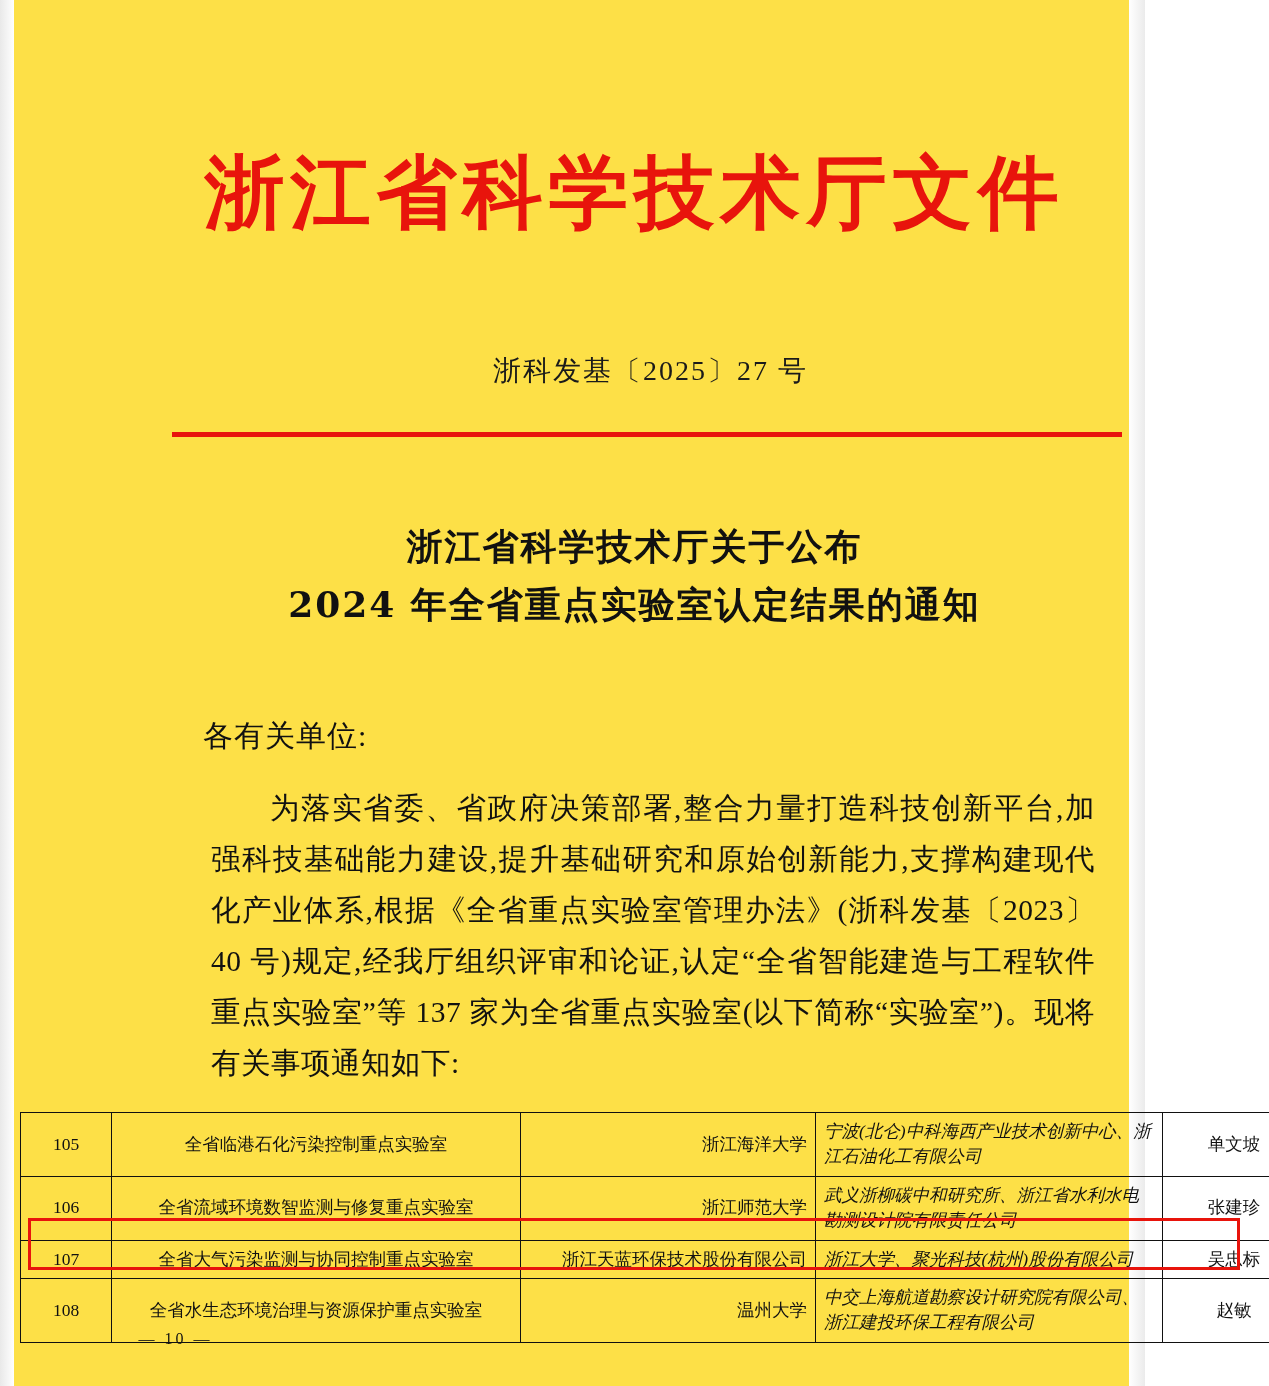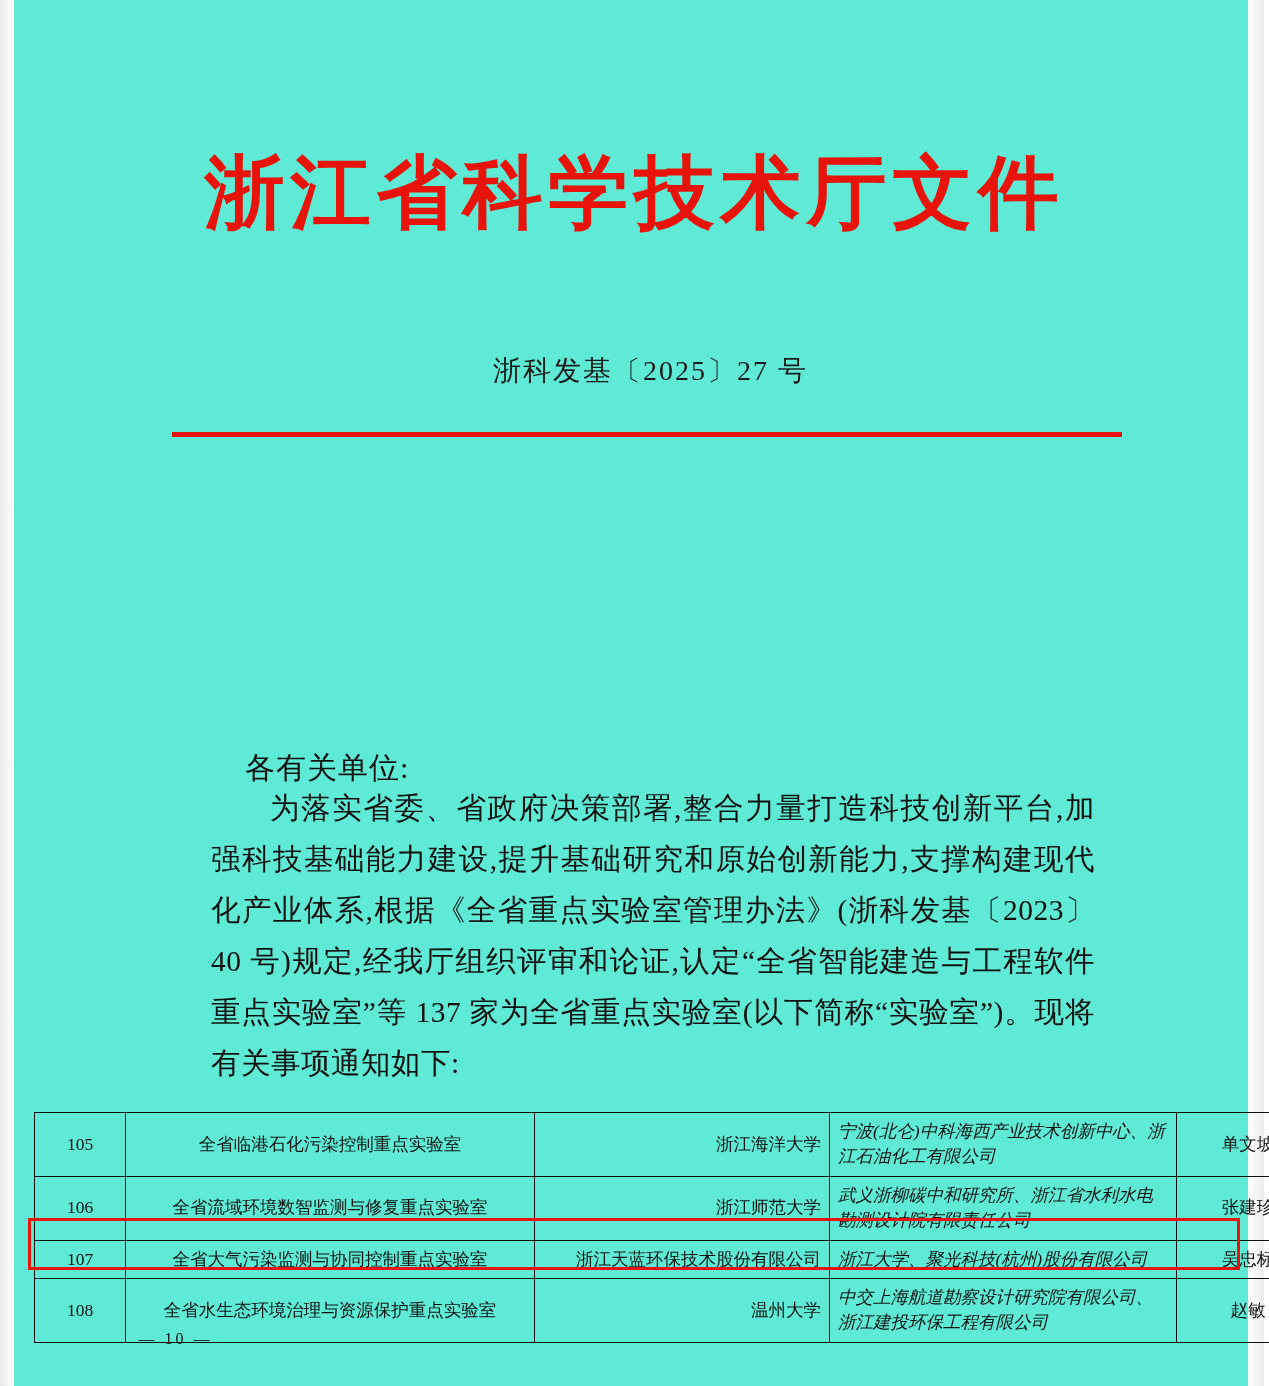--- a/index.html
+++ b/index.html
@@ -11,23 +11,23 @@
     width: 1269px;
     height: 1386px;
     font-family: "Liberation Serif", "DejaVu Serif", serif;
     color: #111;
     position: relative;
     overflow: hidden;
   }
   .page {
     position: absolute;
     left: 0; top: 0;
-    width: 1264px;
+    width: 1145px;
     height: 1386px;
-    background: #5eead4;
+    background: #fde047;
   }
   
   .scan-edge-left {
     position: absolute;
     left: 0; top: 0;
     width: 14px; height: 1386px;
     background: linear-gradient(to right, #e9e9e9, #ffffff);
   }
   .scan-edge-right {
     position: absolute;
@@ -74,43 +74,42 @@
     font-weight: bold;
     font-size: 36px;
     line-height: 1.6;
     letter-spacing: 2px;
     color: #111;
   }
   .notice-title div { white-space: nowrap; }
   .salutation {
     position: absolute;
     left: 203px;
-    top: 748px;
+    top: 716px;
     font-size: 30px;
     letter-spacing: 1px;
-    margin-left: 42px;
   }
   .body-text {
     position: absolute;
     left: 203px;
     top: 775px;
     width: 900px;
     font-size: 29.5px;
     line-height: 51px;
     letter-spacing: 0.5px;
     text-align: justify;
   }
   .body-text p {
     margin: 8px;
     text-indent: 2em;
   }
   
   .table-wrap {
     position: absolute;
-    left: 34px;
+    left: 20px;
     top: 1112px;
     width: 1200px;
   }
   table.lab-table {
     border-collapse: collapse;
     width: 1200px;
     font-family: "Liberation Serif", "DejaVu Serif", serif;
     font-size: 17.5px;
     color: #111;
     table-layout: fixed;
@@ -156,20 +155,24 @@
 
   <div class="scan-edge-left"></div>
   <div class="scan-edge-right"></div>
 
   <div class="doc-title">浙江省科学技术厅文件</div>
 
   <div class="doc-number">浙科发基〔2025〕27 号</div>
 
   <div class="red-rule"></div>
 
+  <div class="notice-title">
+    <div>浙江省科学技术厅关于公布</div>
+    <div>2024 年全省重点实验室认定结果的通知</div>
+  </div>
 
   <div class="salutation">各有关单位:</div>
 
   <div class="body-text">
     <p>为落实省委、省政府决策部署,整合力量打造科技创新平台,加强科技基础能力建设,提升基础研究和原始创新能力,支撑构建现代化产业体系,根据《全省重点实验室管理办法》(浙科发基〔2023〕40 号)规定,经我厅组织评审和论证,认定“全省智能建造与工程软件重点实验室”等 137 家为全省重点实验室(以下简称“实验室”)。现将有关事项通知如下:</p>
   </div>
 
   <div class="table-wrap">
     <table class="lab-table">
       <tbody>

